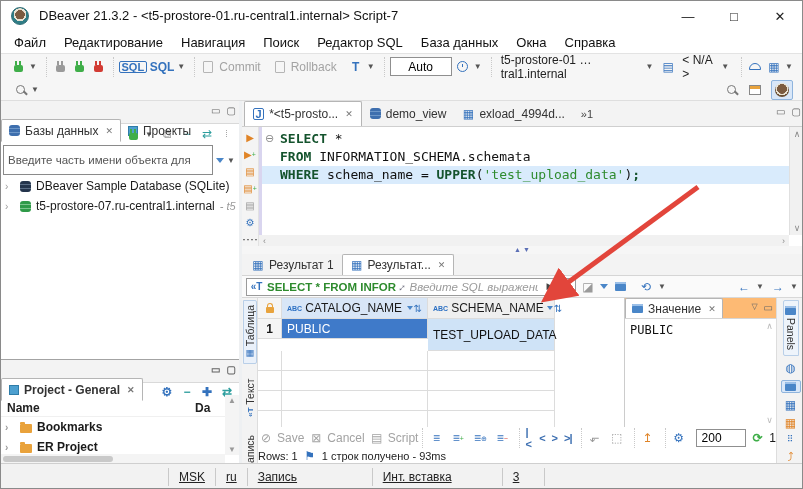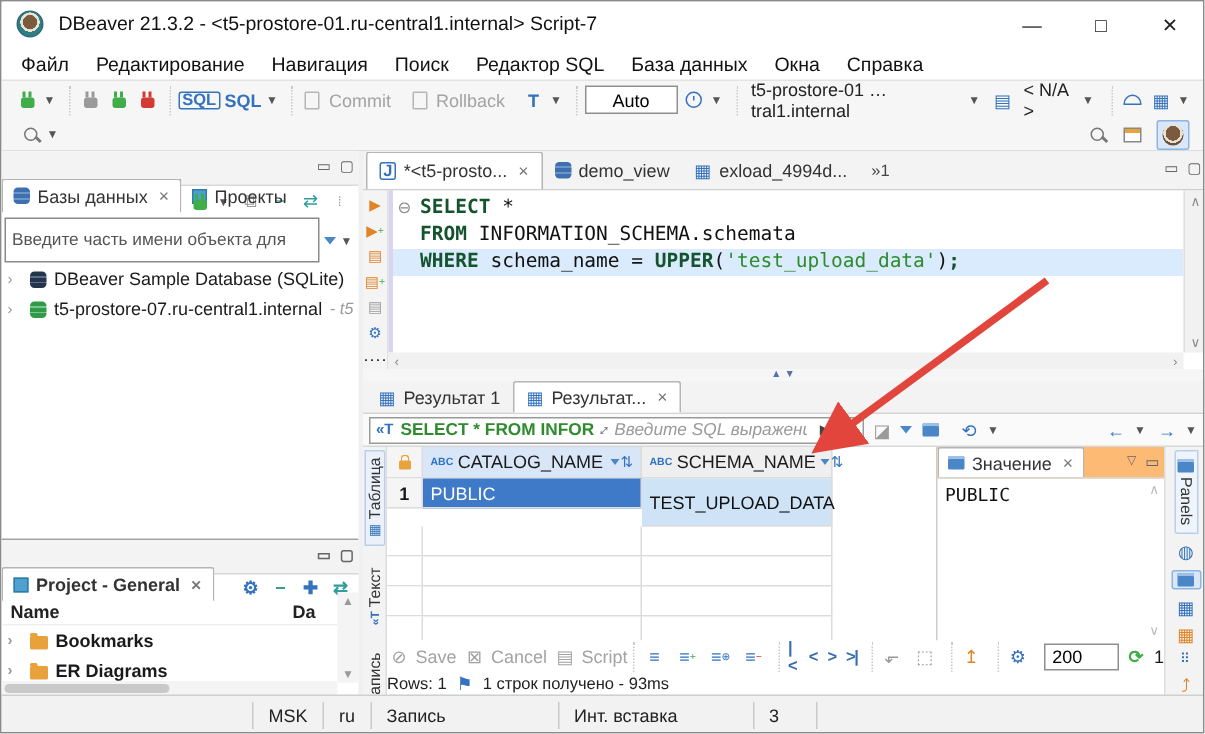--- a/index.html
+++ b/index.html
@@ -134,21 +134,21 @@
   .vtext-down { writing-mode:vertical-rl; font-size:10.5px; color:#333; }
   .pressed { background:#d9e7f8; border:1px solid #8fb4dd; border-radius:2px; }
 
   .restoolbar { top:426px; left:257px; width:518px; height:22px; background:#fff; display:flex; align-items:center; gap:4px; font-size:12px; }
   .rt-btn { display:flex; align-items:center; gap:3px; color:#a3a3a3; }
   .navg { color:#3a6db0; font-size:11px; font-weight:bold; letter-spacing:-1px; }
   .resstatus { top:448px; left:257px; width:518px; height:14px; display:flex; align-items:center; gap:6px; font-size:11px; color:#222; }
 
   
   .statusbar { top:462px; left:0; width:803px; height:27px; background:#f2f2f2; border-top:1px solid #cfcfcf; display:flex; align-items:center; font-size:12px; color:#222; }
-  .sbcell { padding:0 10px; height:18px; display:flex; align-items:center; border-right:1px solid #c9c9c9; }
+  .sbcell { padding:0 10px; height:18px; display:flex; align-items:center; border-right:1px solid #c9c9c9;text-decoration:underline; }
   .sbcell:first-child { border-left:none; }
 
   .arrow-overlay { position:absolute; top:0; left:0; width:803px; height:489px; pointer-events:none; z-index:60; }
 </style>
 </head>
 <body>
 
 <div id="window">
 
   <div class="abs titlebar">
@@ -321,21 +321,21 @@
       <span style="width:14px"></span>
     </div>
     <div class="tree-item">
       <span class="chev">›</span>
       <span class="i-folder"></span>
       <span>Bookmarks</span>
     </div>
     <div class="tree-item">
       <span class="chev">›</span>
       <span class="i-folder"></span>
-      <span>ER Diagrams</span>
+      <span>ER Project</span>
     </div>
     <div class="vscroll" style="top:35px;height:60px">
         <span>▲</span>
         <span>▼</span>
       </div>
     <div class="hscroll" style="width:224px">
         <span class="hthumb" style="left:2px;width:110px"></span>
       </div>
   </div>
 

